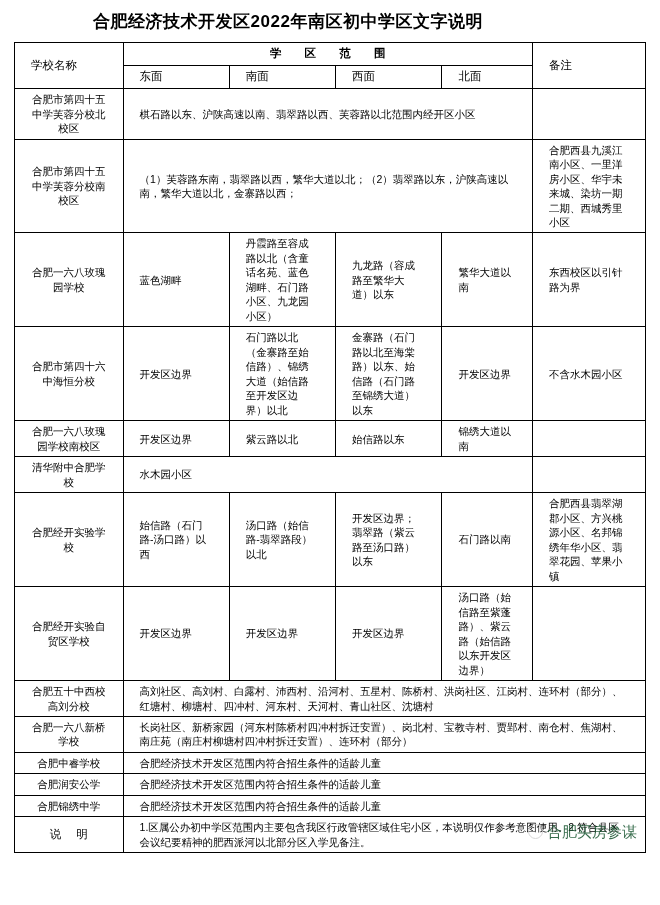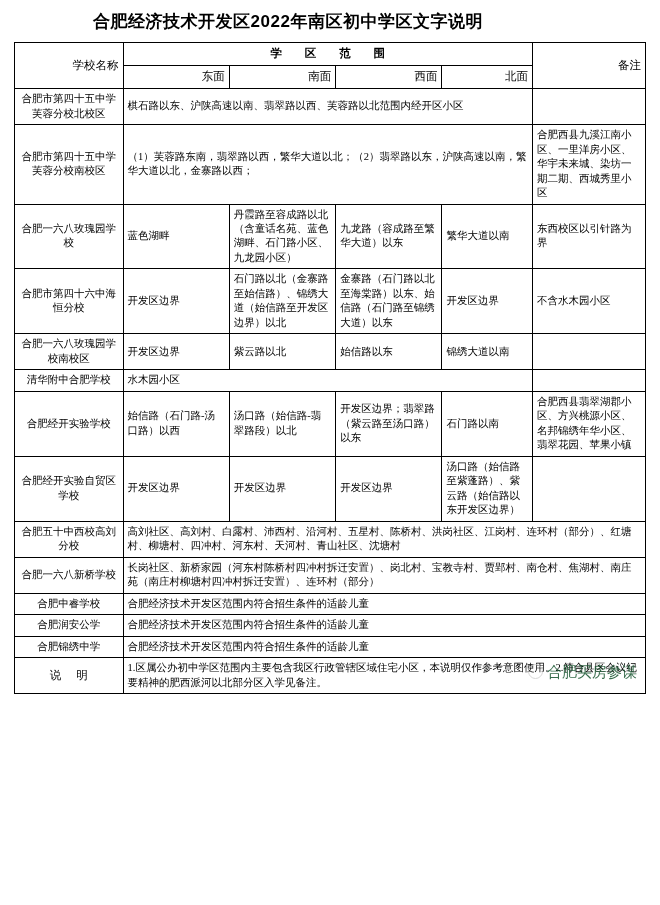--- a/index.html
+++ b/index.html
@@ -32,27 +32,26 @@
   }
   table.main {
     border-collapse: collapse;
     width: 632px;
     table-layout: fixed;
     font-size: 10.5px;
   }
   table.main td, table.main th {
     border: 1px solid #000000;
     vertical-align: middle;
-    padding: 3px 4px;
+    padding: 3px 16px;
     line-height: 1.38;
     word-break: break-all;
-    font-family: Liberation Serif, serif;
   }
   .c-head {
-    text-align: right;
+    text-align: left;
     font-weight: normal;
     font-size: 11.5px;
   }
   .c-head-wide {
     text-align: center;
     font-size: 11.5px;
     letter-spacing: 10px;
     text-indent: 10px;
   }
   .school {

